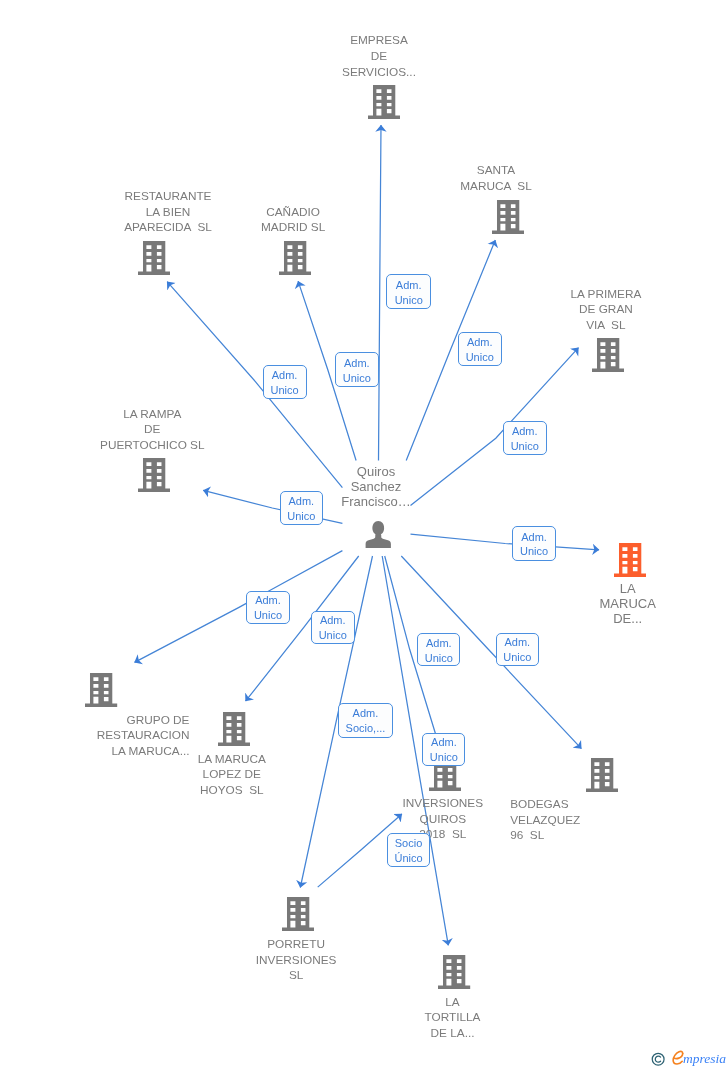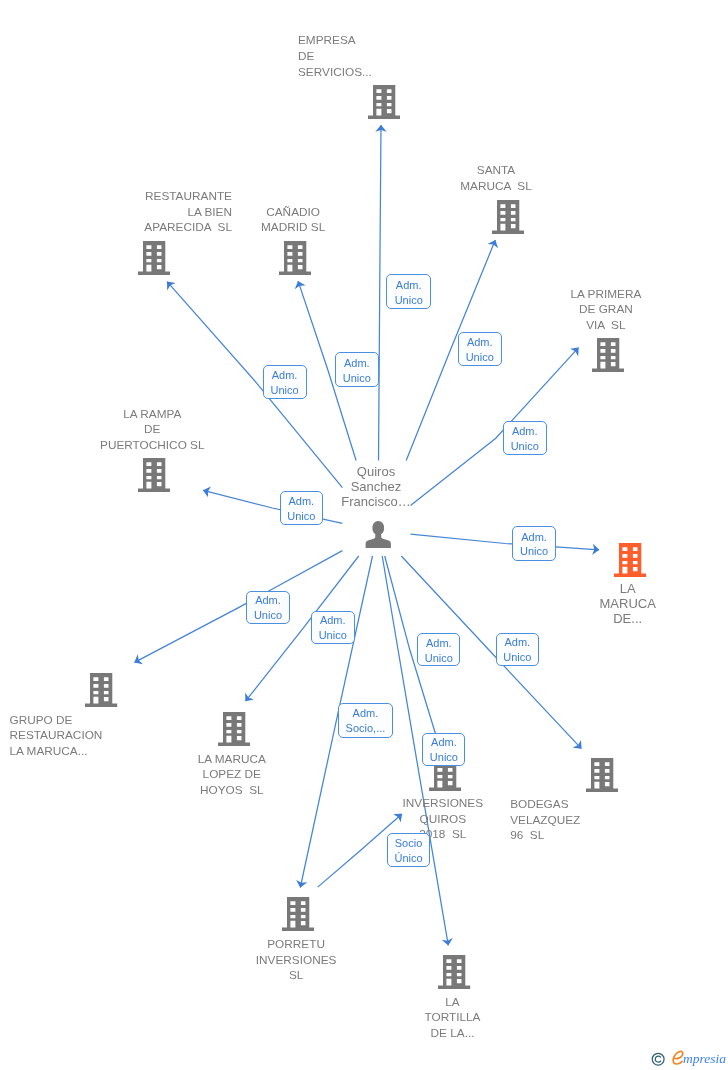--- a/index.html
+++ b/index.html
@@ -42,32 +42,32 @@
         <path d="M 401.3 556.0 L 488.3 649.3 L 581.4 748.6" marker-end="url(#arrow)"></path>
         <path d="M 372.5 556.0 L 336.4 720.4 L 300.3 887.5" marker-end="url(#arrow)"></path>
         <path d="M 382.2 556.0 L 414.9 749.4 L 448.3 945.4" marker-end="url(#arrow)"></path>
         <path d="M 317.7 887.1 L 361.2 849.8 L 401.9 814.0" marker-end="url(#arrow)"></path>
       </g>
   </svg>
   <div id="nodes-layer">
       <div class="node" style="left: 367.5px; top: 85.3px;"><svg class="bicon" width="32.2" height="34" viewBox="0 0 32.2 34">
           <path fill="#787878" fill-rule="evenodd" d="M5.0 0 h22.3 v30.6 h4.9 v3.4 H0 v-3.4 h5 z M8.4 4.3 h5 v3.8 h-5 z M18.9 4.3 h4.6 v3.8 h-4.6 z M8.4 11 h5 v3.7 h-5 z M18.9 11 h4.6 v3.7 h-4.6 z M8.4 17.9 h5 v3.4 h-5 z M18.9 17.9 h4.6 v3.4 h-4.6 z M8.4 23.7 h5 v6.9 h-5 z M18.9 23.9 h4.6 v4.4 h-4.6 z"></path>
         </svg></div>
-      <div class="node nlabel" style="left: 0px; top: 33.4px; width: 728px;"><span style="position: absolute; left: 298px; width: 180px; text-align: left;">EMPRESA
+      <div class="node nlabel" style="left: 0px; top: 33.4px; width: 728px;"><span style="position: absolute; left: 289px; width: 180px; text-align: center;">EMPRESA
 DE
 SERVICIOS...</span></div>
       <div class="node" style="left: 491.5px; top: 199.5px;"><svg class="bicon" width="32.2" height="34" viewBox="0 0 32.2 34">
           <path fill="#787878" fill-rule="evenodd" d="M5.0 0 h22.3 v30.6 h4.9 v3.4 H0 v-3.4 h5 z M8.4 4.3 h5 v3.8 h-5 z M18.9 4.3 h4.6 v3.8 h-4.6 z M8.4 11 h5 v3.7 h-5 z M18.9 11 h4.6 v3.7 h-4.6 z M8.4 17.9 h5 v3.4 h-5 z M18.9 17.9 h4.6 v3.4 h-4.6 z M8.4 23.7 h5 v6.9 h-5 z M18.9 23.9 h4.6 v4.4 h-4.6 z"></path>
         </svg></div>
       <div class="node nlabel" style="left: 0px; top: 163.1px; width: 728px;"><span style="position: absolute; left: 406px; width: 180px; ">SANTA
 MARUCA  SL</span></div>
       <div class="node" style="left: 137.5px; top: 240.6px;"><svg class="bicon" width="32.2" height="34" viewBox="0 0 32.2 34">
           <path fill="#787878" fill-rule="evenodd" d="M5.0 0 h22.3 v30.6 h4.9 v3.4 H0 v-3.4 h5 z M8.4 4.3 h5 v3.8 h-5 z M18.9 4.3 h4.6 v3.8 h-4.6 z M8.4 11 h5 v3.7 h-5 z M18.9 11 h4.6 v3.7 h-4.6 z M8.4 17.9 h5 v3.4 h-5 z M18.9 17.9 h4.6 v3.4 h-4.6 z M8.4 23.7 h5 v6.9 h-5 z M18.9 23.9 h4.6 v4.4 h-4.6 z"></path>
         </svg></div>
-      <div class="node nlabel" style="left: 0px; top: 189.3px; width: 728px;"><span style="position: absolute; left: 52px; width: 180px; text-align: right;">RESTAURANTE
+      <div class="node nlabel" style="left: 0px; top: 189.3px; width: 728px;"><span style="position: absolute; left: 78px; width: 180px; text-align: center;">RESTAURANTE
 LA BIEN
 APARECIDA  SL</span></div>
       <div class="node" style="left: 279px; top: 241.2px;"><svg class="bicon" width="32.2" height="34" viewBox="0 0 32.2 34">
           <path fill="#787878" fill-rule="evenodd" d="M5.0 0 h22.3 v30.6 h4.9 v3.4 H0 v-3.4 h5 z M8.4 4.3 h5 v3.8 h-5 z M18.9 4.3 h4.6 v3.8 h-4.6 z M8.4 11 h5 v3.7 h-5 z M18.9 11 h4.6 v3.7 h-4.6 z M8.4 17.9 h5 v3.4 h-5 z M18.9 17.9 h4.6 v3.4 h-4.6 z M8.4 23.7 h5 v6.9 h-5 z M18.9 23.9 h4.6 v4.4 h-4.6 z"></path>
         </svg></div>
       <div class="node nlabel" style="left: 0px; top: 204.7px; width: 728px;"><span style="position: absolute; left: 203.1px; width: 180px; text-align: center;">CAÑADIO
 MADRID SL</span></div>
       <div class="node" style="left: 591.8px; top: 337.8px;"><svg class="bicon" width="32.2" height="34" viewBox="0 0 32.2 34">
           <path fill="#787878" fill-rule="evenodd" d="M5.0 0 h22.3 v30.6 h4.9 v3.4 H0 v-3.4 h5 z M8.4 4.3 h5 v3.8 h-5 z M18.9 4.3 h4.6 v3.8 h-4.6 z M8.4 11 h5 v3.7 h-5 z M18.9 11 h4.6 v3.7 h-4.6 z M8.4 17.9 h5 v3.4 h-5 z M18.9 17.9 h4.6 v3.4 h-4.6 z M8.4 23.7 h5 v6.9 h-5 z M18.9 23.9 h4.6 v4.4 h-4.6 z"></path>
         </svg></div>
@@ -82,21 +82,21 @@
 PUERTOCHICO SL</span></div>
       <div class="node" style="left: 613.6px; top: 543.2px;"><svg class="bicon" width="32.2" height="34" viewBox="0 0 32.2 34">
           <path fill="#fc5e2c" fill-rule="evenodd" d="M5.0 0 h22.3 v30.6 h4.9 v3.4 H0 v-3.4 h5 z M8.4 4.3 h5 v3.8 h-5 z M18.9 4.3 h4.6 v3.8 h-4.6 z M8.4 11 h5 v3.7 h-5 z M18.9 11 h4.6 v3.7 h-4.6 z M8.4 17.9 h5 v3.4 h-5 z M18.9 17.9 h4.6 v3.4 h-4.6 z M8.4 23.7 h5 v6.9 h-5 z M18.9 23.9 h4.6 v4.4 h-4.6 z"></path>
         </svg></div>
       <div class="node clabel" style="left: 0px; top: 581.8px; width: 728px;"><span style="position: absolute; left: 537.7px; width: 180px; text-align: center;">LA
 MARUCA
 DE...</span></div>
       <div class="node" style="left: 85.4px; top: 672.9px;"><svg class="bicon" width="32.2" height="34" viewBox="0 0 32.2 34">
           <path fill="#787878" fill-rule="evenodd" d="M5.0 0 h22.3 v30.6 h4.9 v3.4 H0 v-3.4 h5 z M8.4 4.3 h5 v3.8 h-5 z M18.9 4.3 h4.6 v3.8 h-4.6 z M8.4 11 h5 v3.7 h-5 z M18.9 11 h4.6 v3.7 h-4.6 z M8.4 17.9 h5 v3.4 h-5 z M18.9 17.9 h4.6 v3.4 h-4.6 z M8.4 23.7 h5 v6.9 h-5 z M18.9 23.9 h4.6 v4.4 h-4.6 z"></path>
         </svg></div>
-      <div class="node nlabel" style="left: 0px; top: 712.8px; width: 728px;"><span style="position: absolute; left: 9.5px; width: 180px; text-align: left;">GRUPO DE
+      <div class="node nlabel" style="left: 0px; top: 712.8px; width: 728px;"><span style="position: absolute; left: 9.5px; width: 180px; text-align: right;">GRUPO DE
 RESTAURACION
 LA MARUCA...</span></div>
       <div class="node" style="left: 217.7px; top: 711.9px;"><svg class="bicon" width="32.2" height="34" viewBox="0 0 32.2 34">
           <path fill="#787878" fill-rule="evenodd" d="M5.0 0 h22.3 v30.6 h4.9 v3.4 H0 v-3.4 h5 z M8.4 4.3 h5 v3.8 h-5 z M18.9 4.3 h4.6 v3.8 h-4.6 z M8.4 11 h5 v3.7 h-5 z M18.9 11 h4.6 v3.7 h-4.6 z M8.4 17.9 h5 v3.4 h-5 z M18.9 17.9 h4.6 v3.4 h-4.6 z M8.4 23.7 h5 v6.9 h-5 z M18.9 23.9 h4.6 v4.4 h-4.6 z"></path>
         </svg></div>
       <div class="node nlabel" style="left: 0px; top: 751.7px; width: 728px;"><span style="position: absolute; left: 141.8px; width: 180px; text-align: center;">LA MARUCA
 LOPEZ DE
 HOYOS  SL</span></div>
       <div class="node" style="left: 428.7px; top: 756.9px;"><svg class="bicon" width="32.2" height="34" viewBox="0 0 32.2 34">
           <path fill="#787878" fill-rule="evenodd" d="M5.0 0 h22.3 v30.6 h4.9 v3.4 H0 v-3.4 h5 z M8.4 4.3 h5 v3.8 h-5 z M18.9 4.3 h4.6 v3.8 h-4.6 z M8.4 11 h5 v3.7 h-5 z M18.9 11 h4.6 v3.7 h-4.6 z M8.4 17.9 h5 v3.4 h-5 z M18.9 17.9 h4.6 v3.4 h-4.6 z M8.4 23.7 h5 v6.9 h-5 z M18.9 23.9 h4.6 v4.4 h-4.6 z"></path>

